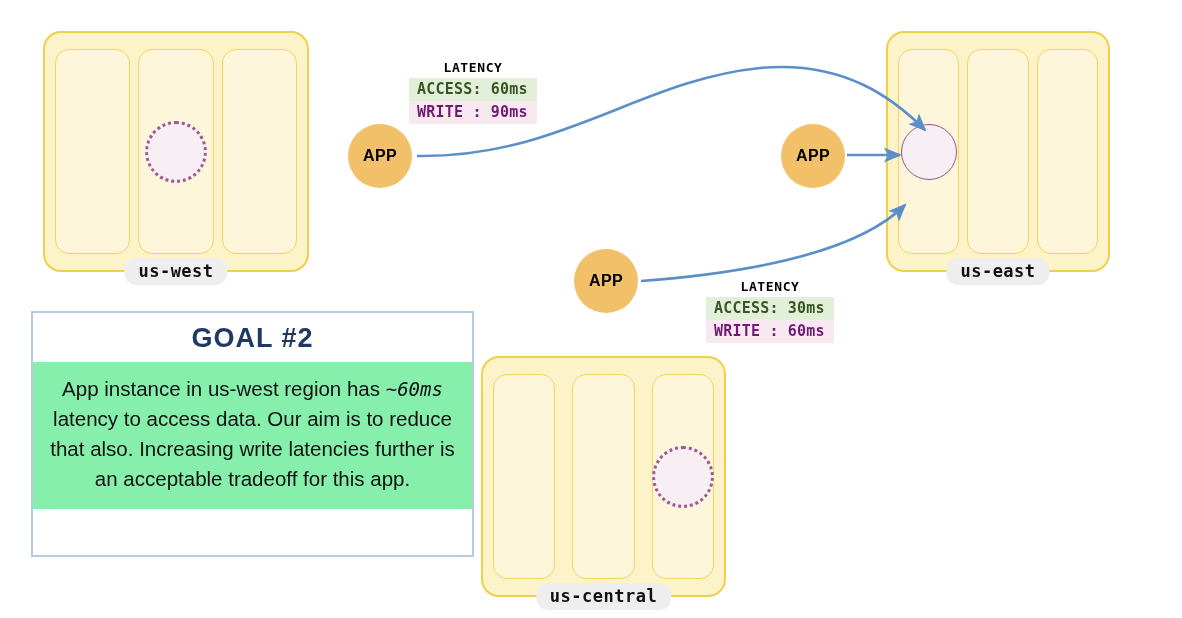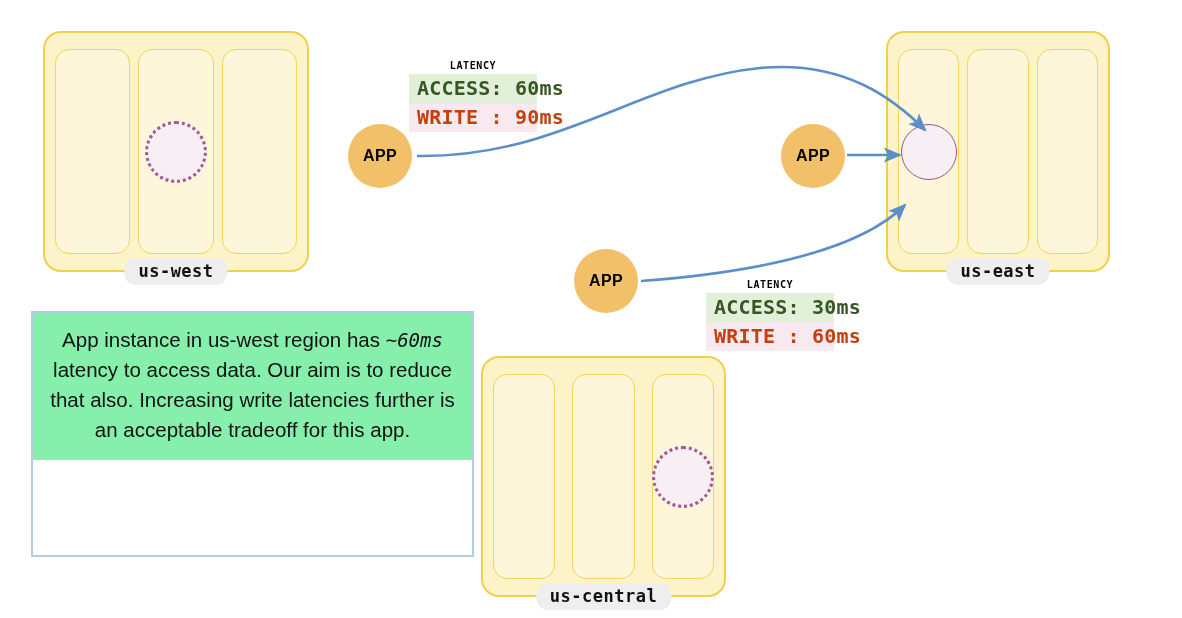--- a/index.html
+++ b/index.html
@@ -82,40 +82,40 @@
     z-index: 5;
   }
   
   .latency-card {
     position: absolute;
     font-family: "DejaVu Sans Mono", monospace;
     z-index: 7;
   }
   .latency-title {
     text-align: center;
-    font-size: 10px;
+    font-size: 13px;
     font-weight: 700;
     color: #000000;
     letter-spacing: 0.6px;
     margin-bottom: 3px;
   }
   .latency-row {
-    font-size: 20px;
+    font-size: 15px;
     font-weight: 700;
     padding: 2px 12px 3px 8px;
     white-space: pre;
     letter-spacing: 0.2px;
   }
   .latency-row.access {
     background: #e2f0da;
     color: #375623;
   }
   .latency-row.write {
     background: #f7e9ef;
-    color: #c2410c;
+    color: #701a75;
   }
   
   .goal-card {
     position: absolute;
     box-sizing: border-box;
     border: 2px solid #b4cbe4;
     background: #ffffff;
   }
   .goal-header {
     background: #ffffff;
@@ -216,18 +216,19 @@
     <div class="latency-row write">WRITE : 90ms</div>
   </div>
 
   <div class="latency-card" style="left:706px; top:279px; width:128px;">
     <div class="latency-title">LATENCY</div>
     <div class="latency-row access">ACCESS: 30ms</div>
     <div class="latency-row write">WRITE : 60ms</div>
   </div>
 
   <div class="goal-card" style="left:31px; top:311px; width:443px; height:246px;">
+    <div class="goal-header">GOAL  #2</div>
     <div class="goal-body">
       <span>App instance in us-west region has </span><span class="mono-ital">~60ms</span><span> latency to access data. Our aim is to reduce that also. Increasing write latencies further is an acceptable tradeoff for this app.</span>
     </div>
   </div>
 
 </div>
 
 </body></html>

